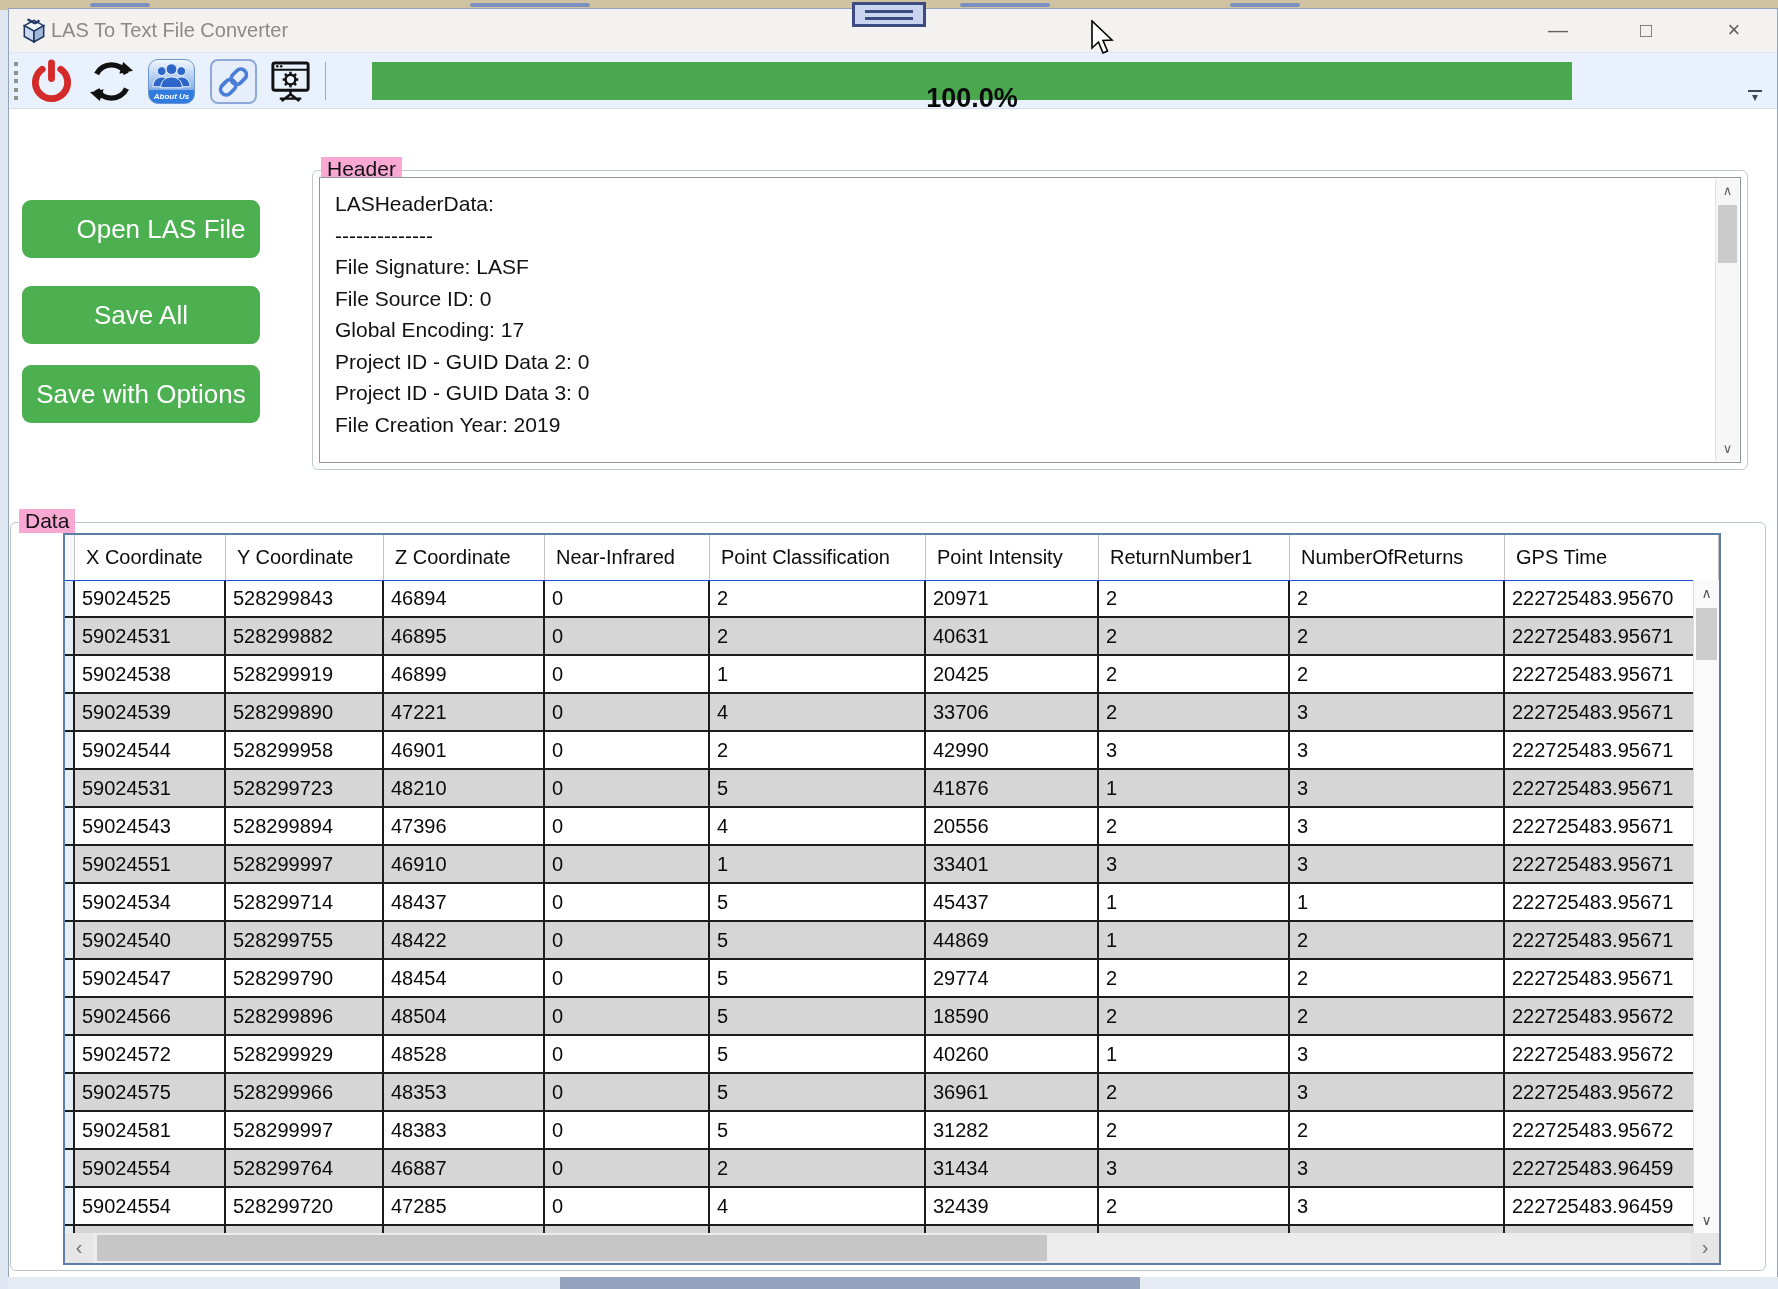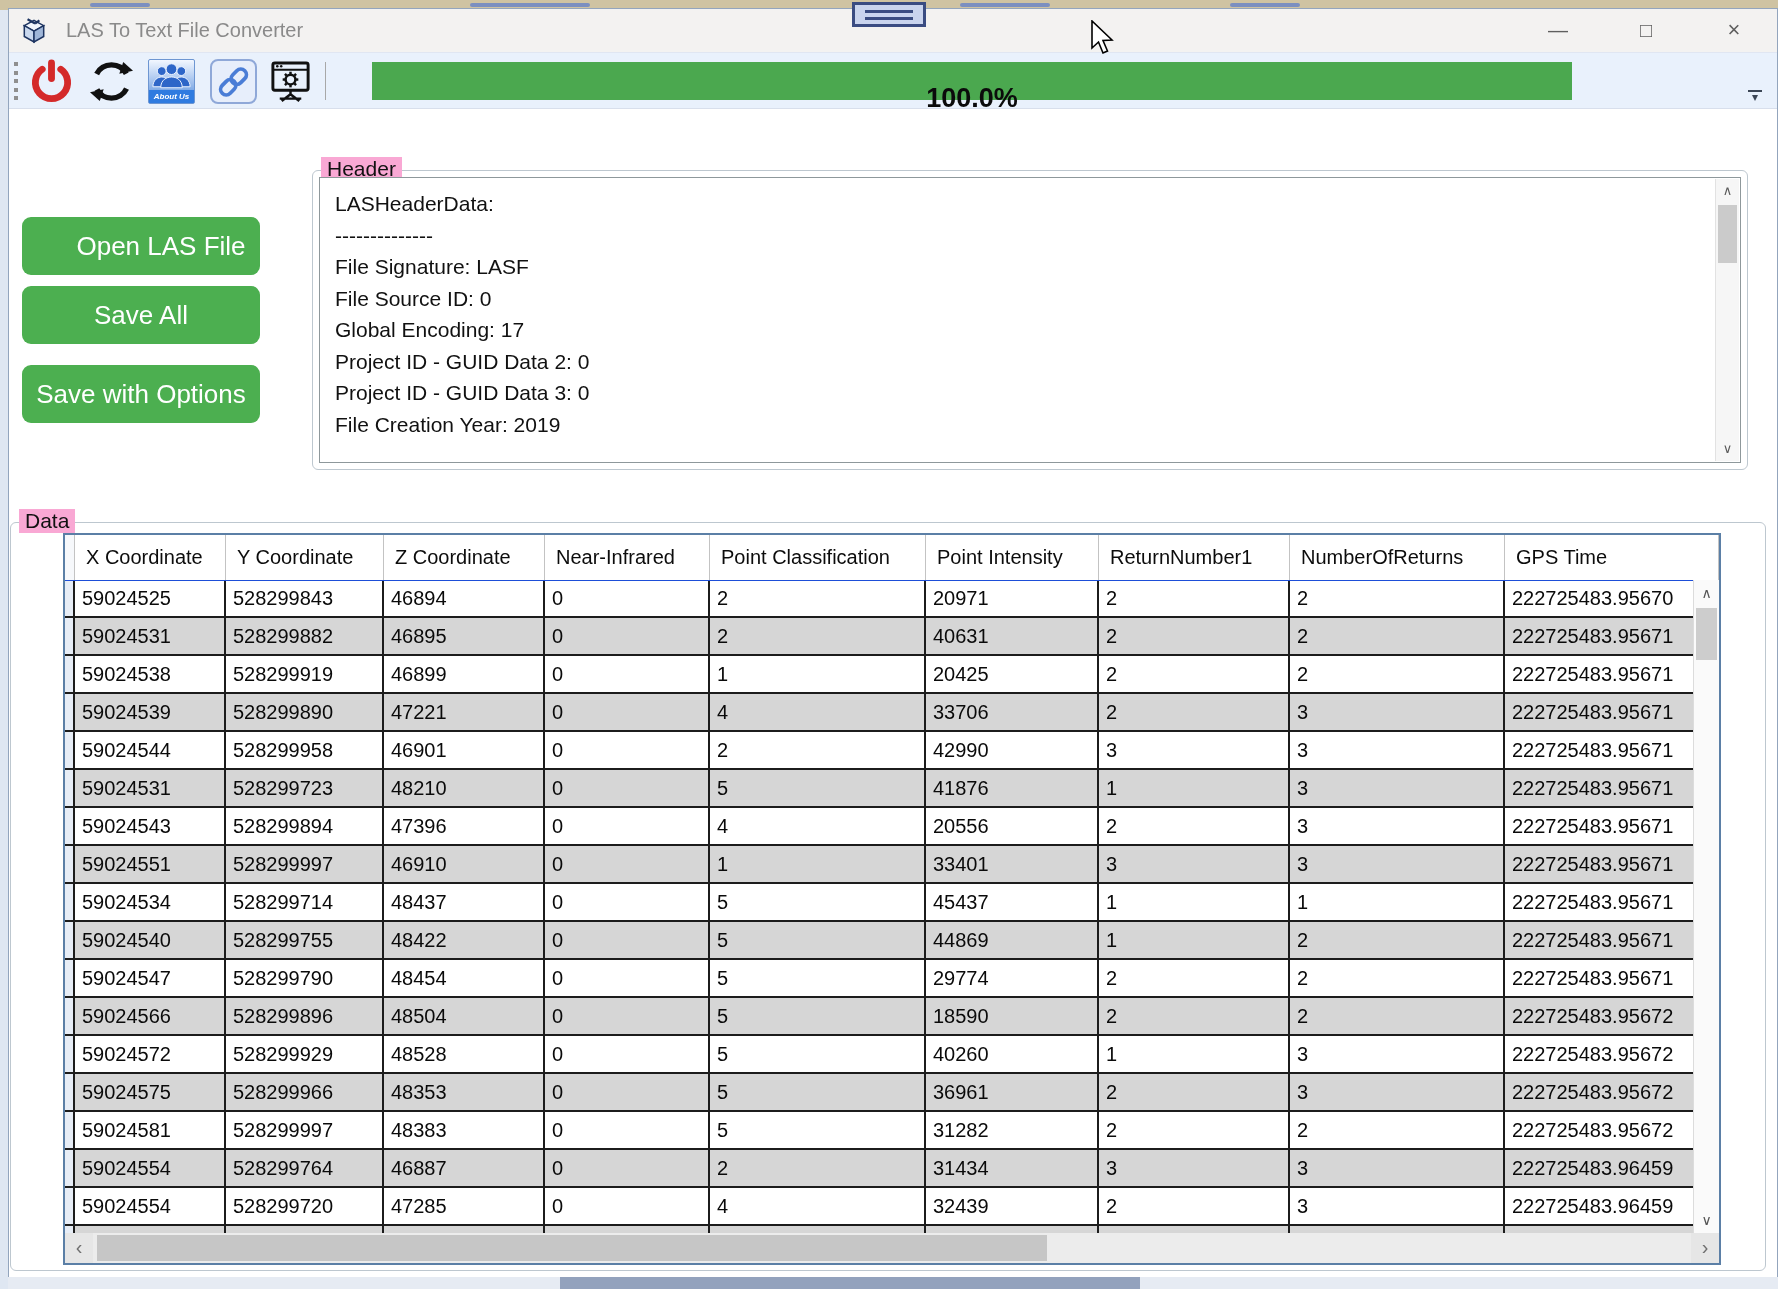--- a/index.html
+++ b/index.html
@@ -15,35 +15,35 @@
   .desktop-strip { left:0; top:0; width:1778px; height:10px; background:#cfc3a2; }
   .bg-frag { top:3px; height:4px; background:#7b8fc0; border-radius:2px; }
 
   
   .window-body { left:8px; top:8px; width:1770px; height:1281px; background:#ffffff; }
   .window-frame { left:8px; top:8px; width:1770px; height:1281px; border:1px solid #93a5bd; border-bottom:none; pointer-events:none; z-index:50; }
 
   
   .titlebar { left:8px; top:8px; width:1770px; height:44px; background:#f3f2f1; display:flex; align-items:center; }
   .app-icon { margin-left:12px; width:28px; height:28px; }
-  .title-text { margin-left:18px; font-size:20px; color:#8a8a8a; }
+  .title-text { margin-left:3px; font-size:20px; color:#8a8a8a; }
   .win-controls { margin-left:auto; display:flex; height:100%; }
   .win-btn { width:88px; height:100%; display:flex; align-items:center; justify-content:center; font-size:20px; color:#5f5f5f; cursor:default; }
   .win-btn.close { font-size:22px; }
 
   
   .drag-handle { left:852px; top:2px; width:74px; height:25px; background:#c9d4ee; border:3px solid #3a4c82; display:flex; flex-direction:column; align-items:center; justify-content:center; gap:4px; z-index:60; }
   .drag-handle .hl { width:48px; height:3px; background:#3a4c82; }
 
   
   .toolbar { left:8px; top:52px; width:1770px; height:57px; background:#e9f1fc; border-top:1px solid #e0e6f2; border-bottom:1px solid #d8dfec; }
   .grip { left:14px; top:62px; width:4px; height:38px; display:flex; flex-direction:column; justify-content:space-between; }
   .grip i { width:4px; height:4px; background:#8f8f8f; }
   .tb-icon { top:59px; width:47px; height:45px; display:flex; align-items:center; justify-content:center; }
-  .aboutus { background:linear-gradient(#f2f7ff, #9cbdec 55%, #4a86da); border:1px solid #6d96d2; border-radius:2px; position:absolute; overflow:hidden; }
+  .aboutus { background:linear-gradient(#f2f7ff, #9cbdec 55%, #4a86da); border:1px solid #6d96d2; border-radius:10px; position:absolute; overflow:hidden; }
   .aboutus-band { position:absolute; left:0; right:0; bottom:0; height:13px; background:#2f7be0; color:#fff; font-size:8px; font-style:italic; font-weight:bold; text-align:center; line-height:13px; }
   .linkicon { background:#e7eefb; border:2px solid #8fa8d8; border-radius:8px; position:absolute; }
   .tb-sep { left:325px; top:62px; width:1px; height:38px; background:#a8a8a8; }
   .overflow-btn { left:1744px; top:90px; width:22px; height:18px; color:#3c4656; font-size:12px; text-align:center; line-height:9px; }
   .overflow-btn .bar { display:block; width:14px; height:2px; background:#3c4656; margin:0 auto 1px auto; }
 
   
   .progressbar { left:372px; top:62px; width:1200px; height:38px; background:#4BA84F; display:flex; align-items:center; justify-content:center; }
   .progressbar span { font-size:27px; font-weight:bold; color:#0b0b0b;margin-top:35px; }
 
@@ -205,21 +205,21 @@
 <div class="abs tb-sep"></div>
 
 <div class="abs progressbar">
   <span>100.0%</span>
 </div>
 
 <div class="abs overflow-btn">
   <span class="bar"></span><span>▾</span>
 </div>
 
-<button class="abs green-btn" style="top:217px;padding-left:40px;">Open LAS File</button>
+<button class="abs green-btn" style="top:200px;padding-left:40px;">Open LAS File</button>
 <button class="abs green-btn" style="top:286px;">Save All</button>
 <button class="abs green-btn" style="top:365px;">Save with Options</button>
 
 <div class="abs groupbox header-gb">
   <span class="gb-label">Header</span>
   <div class="header-textbox">
     <div class="header-lines">
         <div>LASHeaderData:</div>
         <div>--------------</div>
         <div>File Signature: LASF</div>

